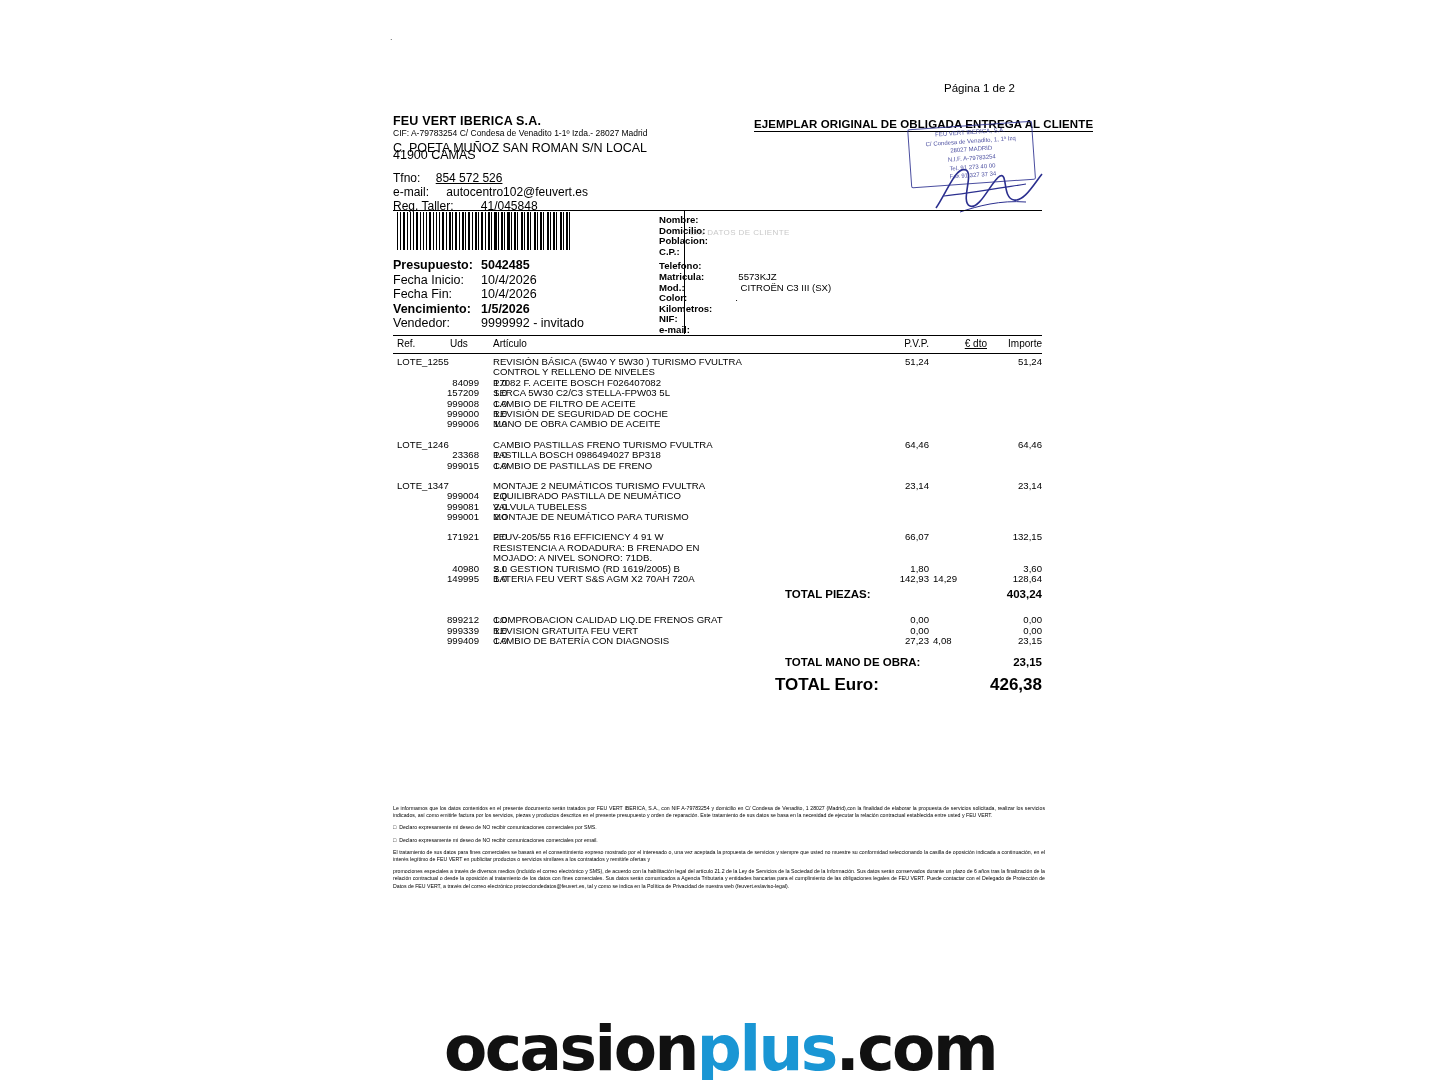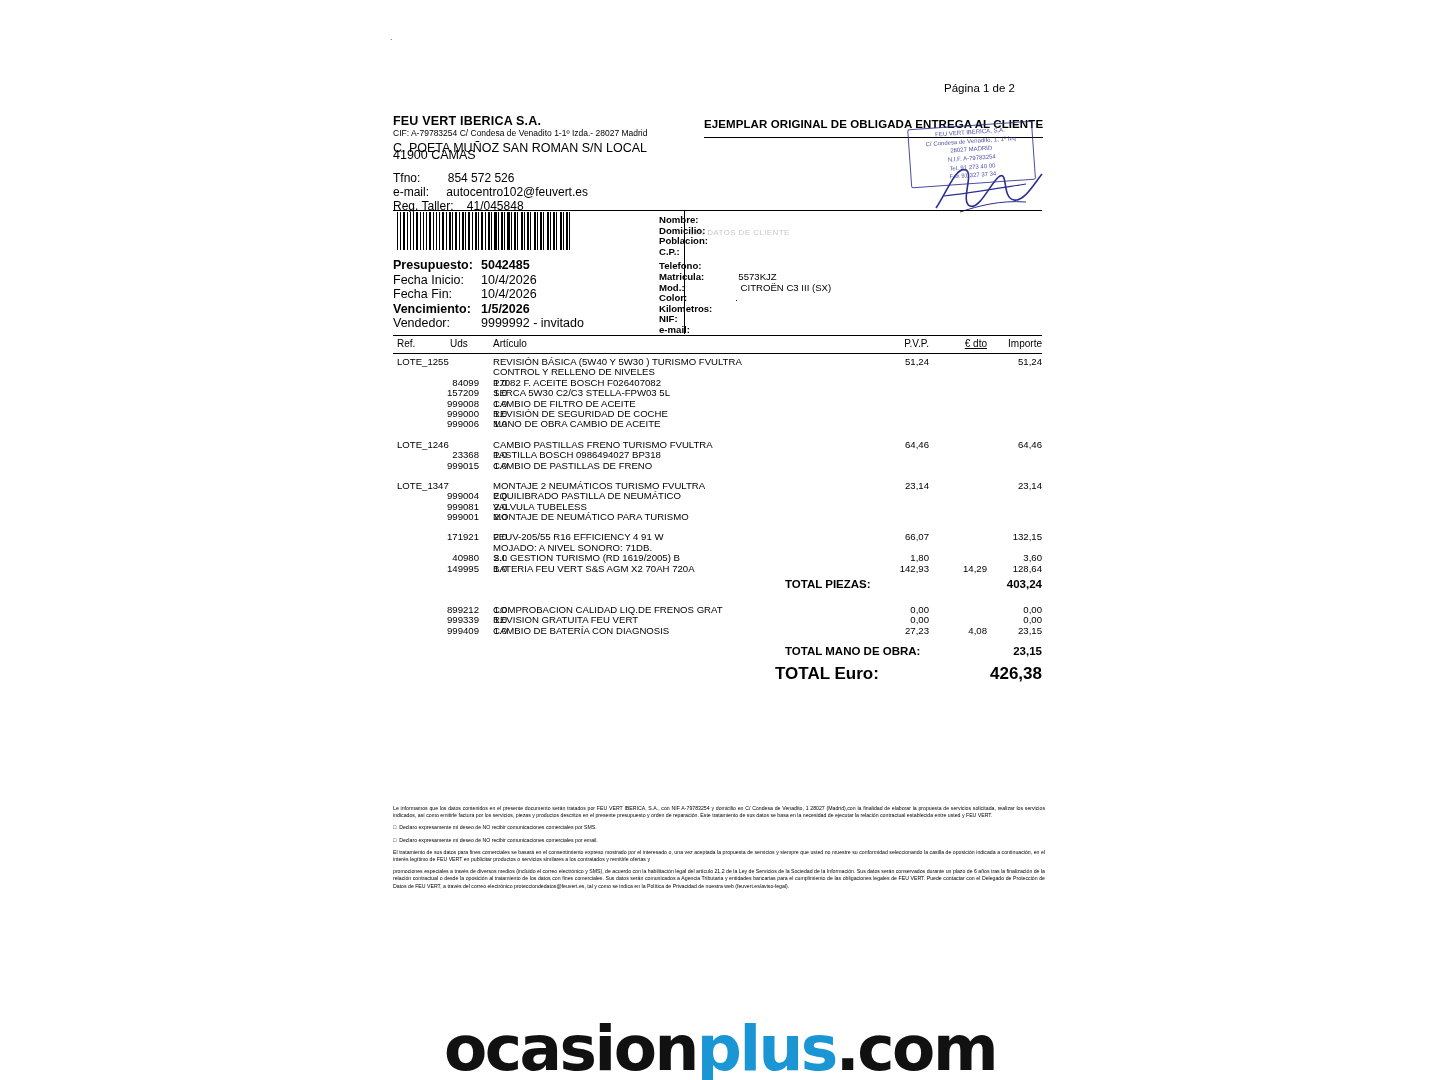--- a/index.html
+++ b/index.html
@@ -55,41 +55,41 @@
   .addr2 {
     position: absolute;
     left: 393px; top: 148px;
     font-size: 12.5px;
   }
   .tfno {
     position: absolute;
     left: 393px; top: 171px;
     font-size: 12px;
   }
-  .tfno .val { margin-left: 24px; }
+  .tfno .val { margin-left: 12px; text-decoration: underline; }
   .email {
     position: absolute;
     left: 393px; top: 185px;
     font-size: 12px;
   }
   .email .val { margin-left: 14px; }
   .regtaller {
     position: absolute;
     left: 393px; top: 199px;
     font-size: 12px;
   }
-  .regtaller .val { margin-left: 10px; }
+  .regtaller .val { margin-left: 24px; }
 
   .ejemplar {
     position: absolute;
-    left: 704px; top: 118px;
+    left: 754px; top: 118px;
     font-size: 11.5px;
     font-weight: bold;
     border-bottom: 1px solid #000;
-    padding-bottom: 7px;
+    padding-bottom: 1px;
     letter-spacing: .1px;
   }
 
   
   .stamp {
     position: absolute;
     left: 910px; top: 125px;
     width: 125px; height: 85px;
     color: #2b2f8f;
     font-size: 6px;
@@ -194,21 +194,21 @@
     font-size: 9.6px;
     line-height: 10.2px;
   }
   .irow { position: relative; height: 10.4px; }
   .irow .c { position: absolute; top: 0; white-space: nowrap; }
   .c-ref { left: 0; width: 86px; text-align: right; }
   .c-ref.lote { text-align: left; left: 4px; }
   .c-uds { left: 92px; width: 22px; text-align: right; }
   .c-art { left: 100px; }
   .c-pvp { left: 470px; width: 66px; text-align: right; }
-  .c-dto { left: 540px; width: 54px; text-align: right; }
+  .c-dto { left: 540px; width: 54px; }
   .c-imp { left: 596px; width: 53px; text-align: right; }
   .spacer { height: 10px; }
   .spacer-sm { height: 5px; }
 
   .totrow {
     position: relative;
     height: 16px;
     font-size: 11.5px;
     font-weight: bold;
   }
@@ -438,20 +438,23 @@
     <div class="spacer"></div>
 
     <div class="irow">
       <span class="c c-ref">171921</span>
       <span class="c c-uds">2.0</span>
       <span class="c c-art">FEUV-205/55 R16 EFFICIENCY 4 91 W</span>
       <span class="c c-pvp">66,07</span>
       <span class="c c-imp">132,15</span>
     </div>
     <div class="irow">
+      <span class="c c-art">RESISTENCIA A RODADURA: B FRENADO EN</span>
+    </div>
+    <div class="irow">
       <span class="c c-art">MOJADO: A NIVEL SONORO: 71DB.</span>
     </div>
     <div class="irow">
       <span class="c c-ref">40980</span>
       <span class="c c-uds">2.0</span>
       <span class="c c-art">S.I. GESTION TURISMO (RD 1619/2005) B</span>
       <span class="c c-pvp">1,80</span>
       <span class="c c-imp">3,60</span>
     </div>
     <div class="irow">

